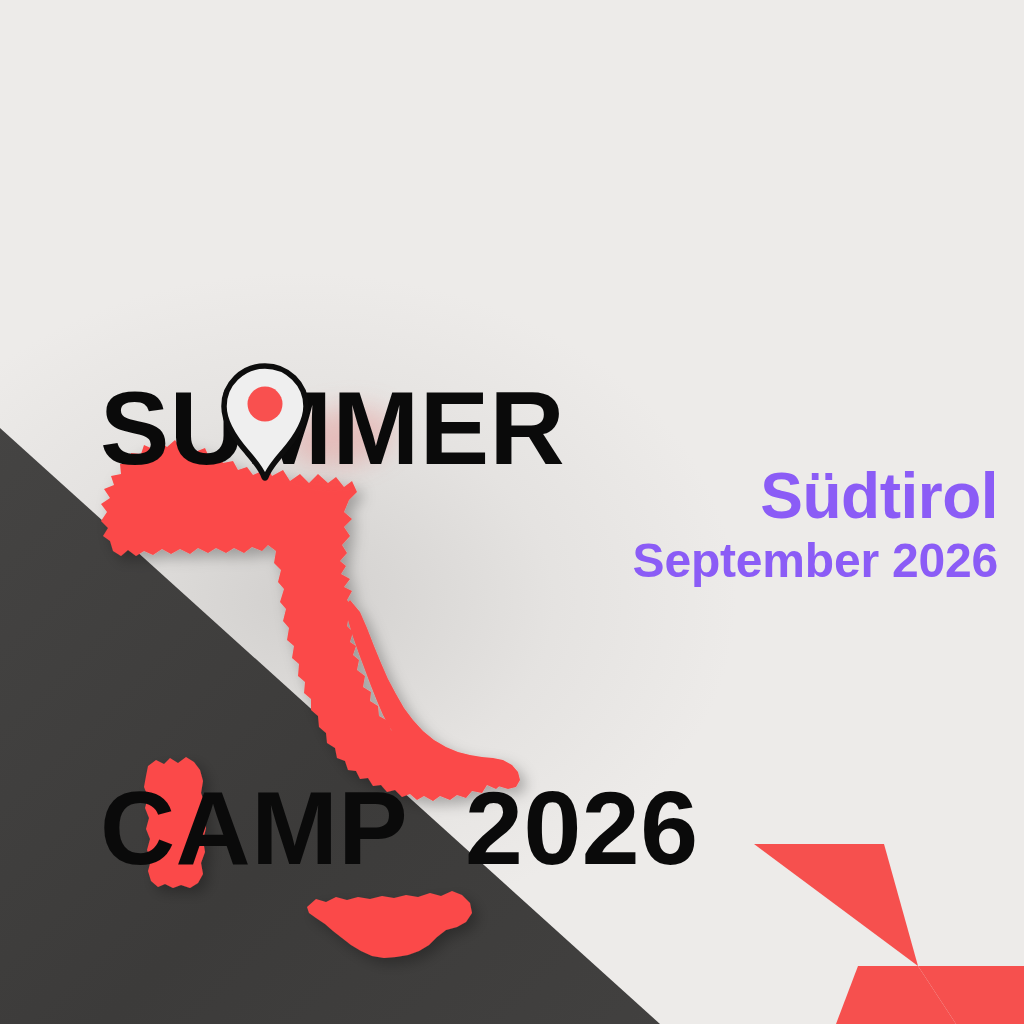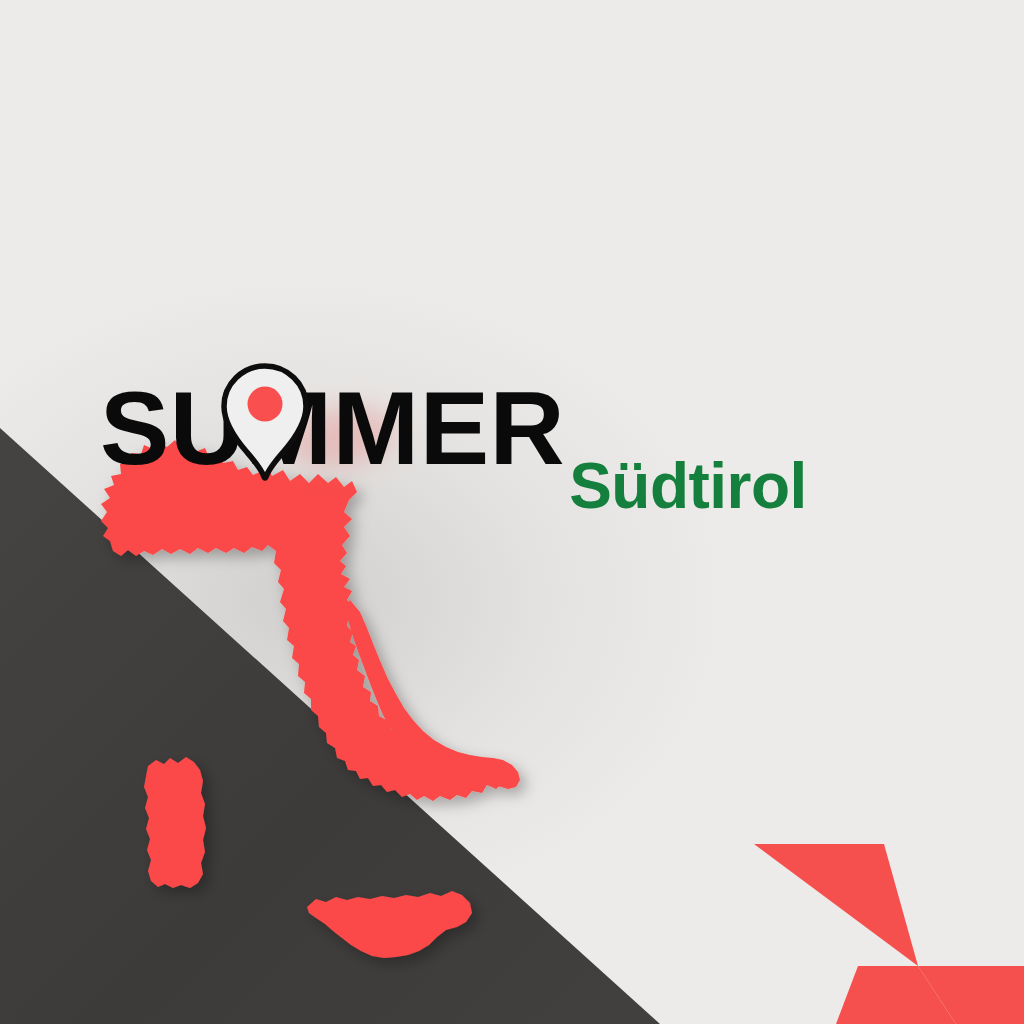--- a/index.html
+++ b/index.html
@@ -69,24 +69,24 @@
     white-space: pre;
     margin: 0;
   }
   .headline .l1 { display: block; }
   .headline .l2 { display: block; }
 
   
   .info {
     position: absolute;
     right: 26px;
-    top: 452px;
+    top: 462px;
     width: 620px;
-    text-align: center;
-    color: #15803d;
+    text-align: right;
+    color: #8b5cf6;
   }
   .info .place {
     display: block;
     font-size: 64px;
     font-weight: 700;
     line-height: 1.08;
     letter-spacing: -0.5px;
   }
   .info .note {
     display: block;
@@ -217,40 +217,42 @@
         "></path>
 
       </g>
     </svg>
   </div>
 
   <div class="red-glow"></div>
 
   <h1 class="headline">
     <span class="l1">SUMMER</span>
+    <span class="l2">CAMP  2026</span>
   </h1>
 
   <div class="pin">
     <svg width="92" height="122" viewBox="0 0 92 122" xmlns="http://www.w3.org/2000/svg" aria-hidden="true">
       <path d="
         M 46 4
         C 23.4 4 5 22.1 5 44.3
         C 5 61.5 16.5 77.0 27.6 89.8
         C 35.2 98.6 42.2 106.6 44.7 114.2
         C 45.0 115.2 45.5 115.9 46 115.9
         C 46.5 115.9 47.0 115.2 47.3 114.2
         C 49.8 106.6 56.8 98.6 64.4 89.8
         C 75.5 77.0 87 61.5 87 44.3
         C 87 22.1 68.6 4 46 4 Z" fill="#efefef" stroke="#0d0d0d" stroke-width="5.5" stroke-linejoin="round"></path>
       <circle cx="46" cy="42" r="17.5" fill="#f9504f"></circle>
     </svg>
   </div>
 
   <div class="info">
     <span class="place">Südtirol</span>
+    <span class="date">September 2026</span>
   </div>
 
   <div class="logo">
     <svg width="300" height="208" viewBox="0 0 300 208" xmlns="http://www.w3.org/2000/svg" aria-hidden="true">
 
       <polygon fill="#f6504e" points="30,28 160,28 194,150"></polygon>
       <polygon fill="#f6504e" points="134,150 194,150 232,208 112,208"></polygon>
       <polygon fill="#f6504e" points="194,150 300,150 300,208 232,208"></polygon>
     </svg>
   </div>

